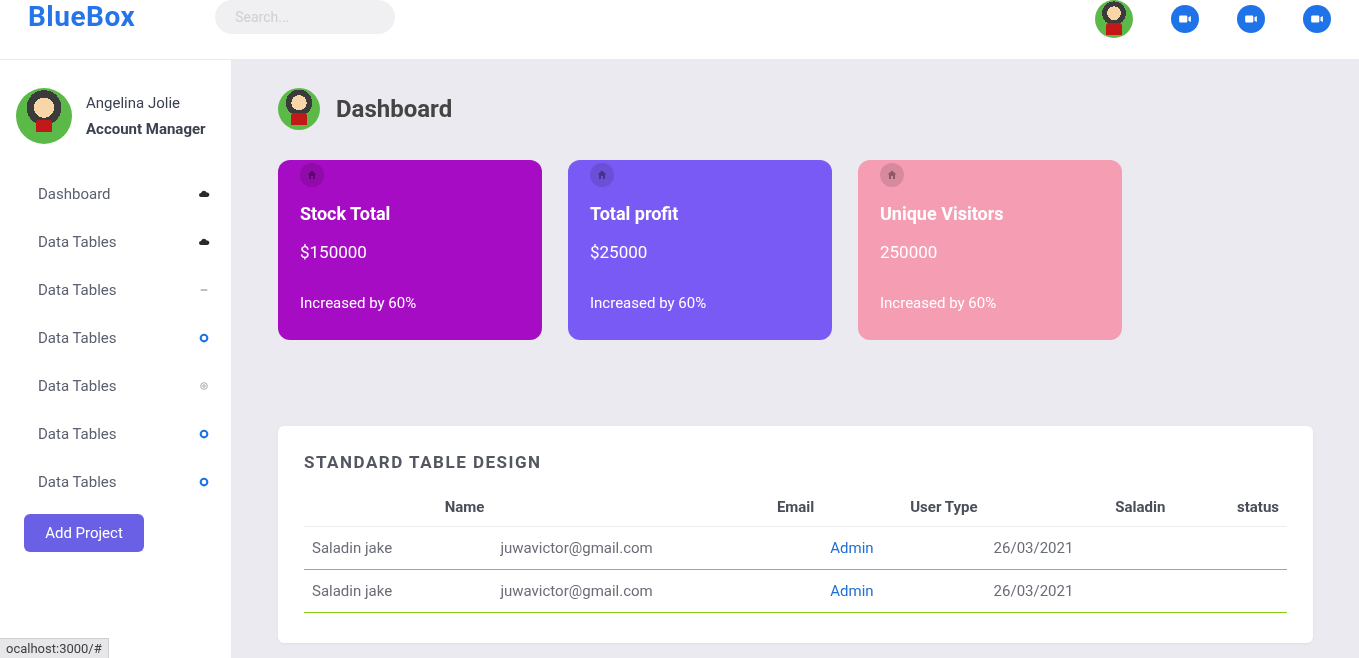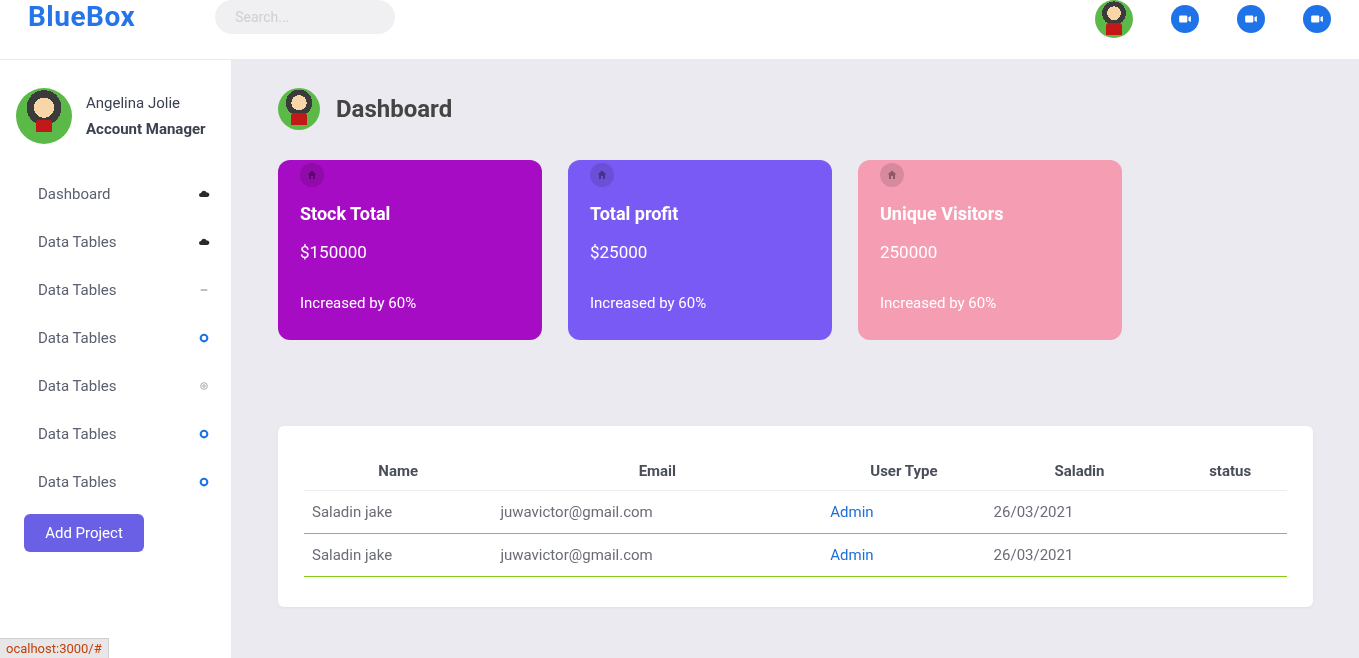--- a/index.html
+++ b/index.html
@@ -34,24 +34,24 @@
 .card .cic{width:24px;height:24px;border-radius:50%;background:rgba(0,0,0,.12);display:flex;align-items:center;justify-content:center;font-size:13px;margin-bottom:16px}
 .card h3{font-size:18px;font-weight:700;margin-bottom:18px}
 .card .val{font-size:17px;margin-bottom:32px}
 .card .sub{font-size:15px}
 .c0{background:#a60cc4}
 .c1{background:#7a5af5}
 .c2{background:#f59db3}
 .panel{background:#fff;border-radius:6px;padding:26px 26px 30px;box-shadow:0 1px 3px rgba(0,0,0,.05)}
 .panel h2{font-size:17px;letter-spacing:1.5px;font-weight:700;color:#535762;margin-bottom:16px}
 table{width:100%;border-collapse:collapse}
-th{text-align:center;font-size:15px;color:#4a4e59;font-weight:700;padding:10px 8px;border-bottom:1px solid #ececf1}
+th{text-align:right;font-size:15px;color:#4a4e59;font-weight:700;padding:10px 8px;border-bottom:1px solid #ececf1}
 td{font-size:15px;color:#6a6d77;padding:12px 8px;border-bottom:1px solid #84cc16}
 td a{color:#1e6fd6;text-decoration:none}
-.statusbar{position:absolute;bottom:0;left:0;font-size:13px;color:#c2410c;background:#e7e7e9;padding:2px 6px;border:1px solid #cfcfd2;border-left:none;border-bottom:none}
+.statusbar{position:absolute;bottom:0;left:0;font-size:13px;color:#404040;background:#e7e7e9;padding:2px 6px;border:1px solid #cfcfd2;border-left:none;border-bottom:none}
 </style>
 </head>
 <body>
 
 <div class="topbar">
   <div class="brand">BlueBox</div>
   <input class="search" placeholder="Search..." style="">
   <div class="topbar-right">
     <span class="avatar g"></span>
     <span class="chip">
@@ -176,20 +176,21 @@
               <path d="M12 3l9 8h-3v9h-4v-6H10v6H6v-9H3z"></path>
             </svg>
           </div>
           <h3>Unique Visitors</h3>
           <div class="val">250000</div>
           <div class="sub">Increased by 60%</div>
         </div>
       </div>
 
     <div class="panel">
+      <h2>STANDARD TABLE DESIGN</h2>
       <table>
         <thead>
             <tr id="thead">
               <th>Name</th>
               <th>Email</th>
               <th>User Type</th>
               <th>Saladin</th>
               <th>status</th>
             </tr>
           </thead>

